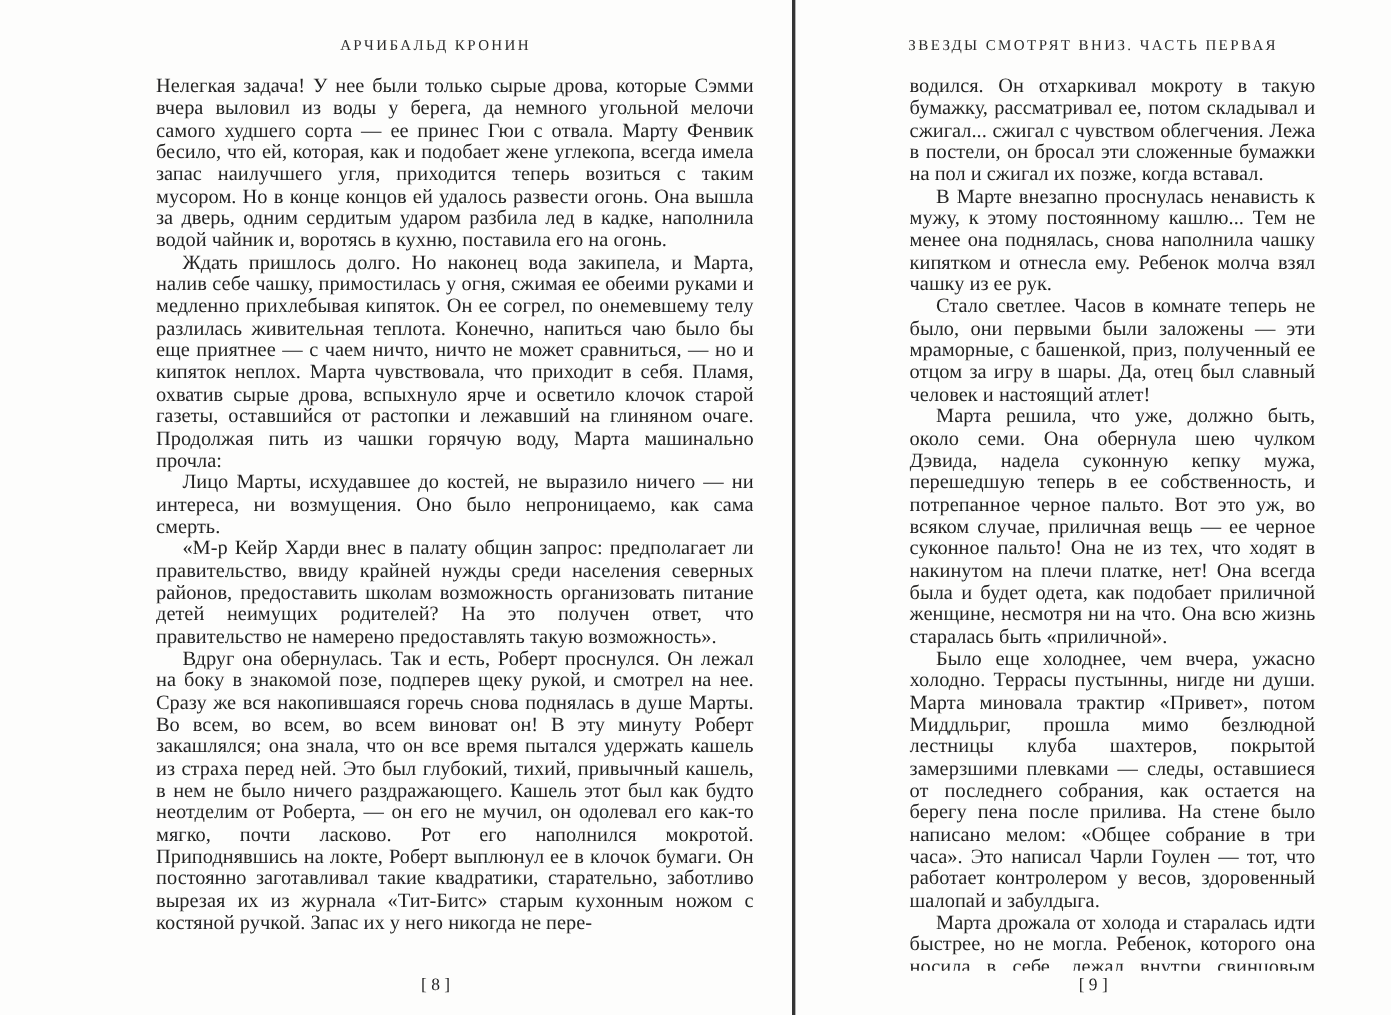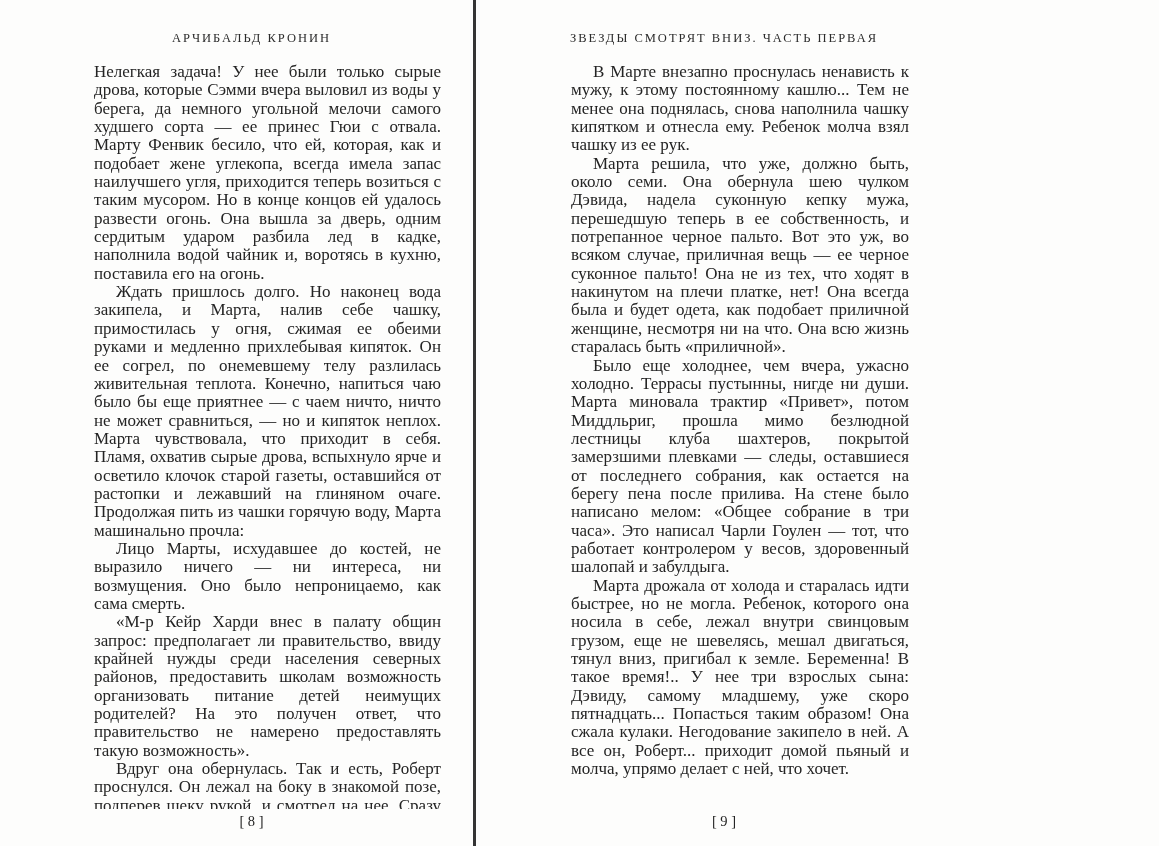--- a/index.html
+++ b/index.html
@@ -19,21 +19,21 @@
     width: 1159px;
     height: 846px;
   }
   .page {
     box-sizing: border-box;
     display: flex;
     flex-direction: column;
     height: 846px;
     background: #fdfdfc;
   }
-  .page-left  { width: 473px; padding: 31px 32px 16px 62px; }
+  .page-left  { width: 660px; padding: 31px 32px 16px 98px; }
   .page-right { width: 462px; padding: 31px 29px 16px 63px; }
   .divider {
     width: 3px;
     height: 846px;
     background: #343434;
     flex: 0 0 auto;
   }
   .running-head {
     text-align: center;
     font-size: 12.5px;
@@ -83,21 +83,23 @@
       <p>Вдруг она обернулась. Так и есть, Роберт проснулся. Он лежал на боку в знакомой позе, подперев щеку рукой, и смотрел на нее. Сразу же вся накопившаяся горечь снова поднялась в душе Марты. Во всем, во всем, во всем виноват он! В эту минуту Роберт закашлялся; она знала, что он все время пытался удержать кашель из страха перед ней. Это был глубокий, тихий, привычный кашель, в нем не было ничего раздражающего. Кашель этот был как будто неотделим от Роберта, — он его не мучил, он одолевал его как-то мягко, почти ласково. Рот его наполнился мокротой. Приподнявшись на локте, Роберт выплюнул ее в клочок бумаги. Он постоянно заготавливал такие квадратики, старательно, заботливо вырезая их из журнала «Тит-Битс» старым кухонным ножом с костяной ручкой. Запас их у него никогда не пере-</p>
     </div>
     <div class="page-number">[ 8 ]</div>
   </div>
 
   <div class="divider"></div>
 
   <div class="page page-right">
     <div class="running-head">ЗВЕЗДЫ СМОТРЯТ ВНИЗ. ЧАСТЬ ПЕРВАЯ</div>
     <div class="body-text">
+      <p class="continuation">водился. Он отхаркивал мокроту в такую бумажку, рассматривал ее, потом складывал и сжигал... сжигал с чувством облегчения. Лежа в постели, он бросал эти сложенные бумажки на пол и сжигал их позже, когда вставал.</p>
       <p>В Марте внезапно проснулась ненависть к мужу, к этому постоянному кашлю... Тем не менее она поднялась, снова наполнила чашку кипятком и отнесла ему. Ребенок молча взял чашку из ее рук.</p>
+      <p>Стало светлее. Часов в комнате теперь не было, они первыми были заложены — эти мраморные, с башенкой, приз, полученный ее отцом за игру в шары. Да, отец был славный человек и настоящий атлет!</p>
       <p>Марта решила, что уже, должно быть, около семи. Она обернула шею чулком Дэвида, надела суконную кепку мужа, перешедшую теперь в ее собственность, и потрепанное черное пальто. Вот это уж, во всяком случае, приличная вещь — ее черное суконное пальто! Она не из тех, что ходят в накинутом на плечи платке, нет! Она всегда была и будет одета, как подобает приличной женщине, несмотря ни на что. Она всю жизнь старалась быть «приличной».</p>
       <p>Было еще холоднее, чем вчера, ужасно холодно. Террасы пустынны, нигде ни души. Марта миновала трактир «Привет», потом Миддльриг, прошла мимо безлюдной лестницы клуба шахтеров, покрытой замерзшими плевками — следы, оставшиеся от последнего собрания, как остается на берегу пена после прилива. На стене было написано мелом: «Общее собрание в три часа». Это написал Чарли Гоулен — тот, что работает контролером у весов, здоровенный шалопай и забулдыга.</p>
       <p>Марта дрожала от холода и старалась идти быстрее, но не могла. Ребенок, которого она носила в себе, лежал внутри свинцовым грузом, еще не шевелясь, мешал двигаться, тянул вниз, пригибал к земле. Беременна! В такое время!.. У нее три взрослых сына: Дэвиду, самому младшему, уже скоро пятнадцать... Попасться таким образом! Она сжала кулаки. Негодование закипело в ней. А все он, Роберт... приходит домой пьяный и молча, упрямо делает с ней, что хочет.</p>
     </div>
     <div class="page-number">[ 9 ]</div>
   </div>
 
 </div>
 
 </body></html>

